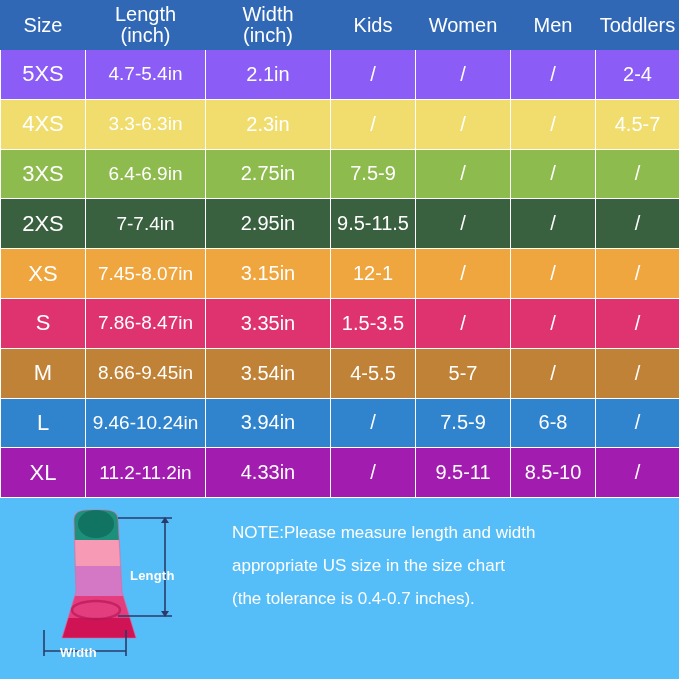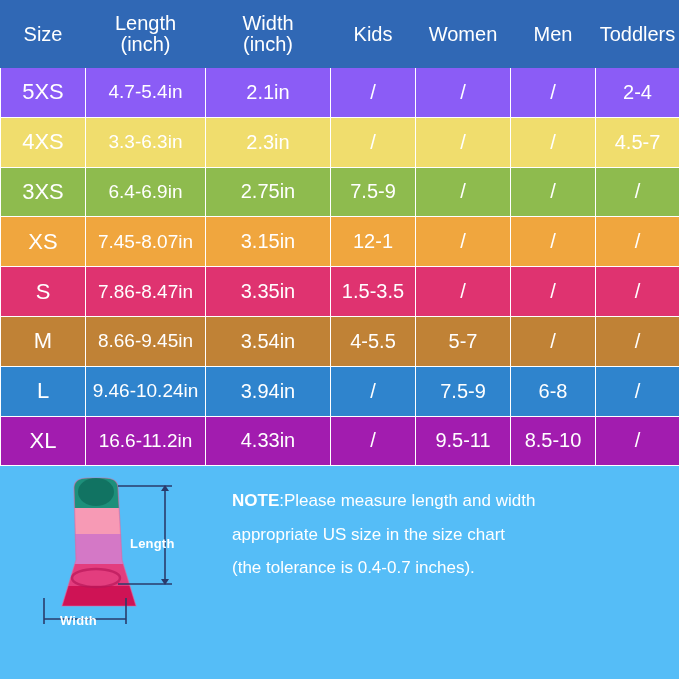--- a/index.html
+++ b/index.html
@@ -20,21 +20,21 @@
   .size-table th, .size-table td {
     border: 1.5px solid #ffffff;
     text-align: center;
     vertical-align: middle;
     color: #ffffff;
     white-space: nowrap;
     overflow: hidden;
   }
   .size-table thead th {
     background: #3068b5;
-    height: 67px;
+    height: 49px;
     font-size: 20px;
     font-weight: 400;
     line-height: 1.05;
     border-color: #3068b5;
     padding: 0 2px;
   }
   .size-table thead th .sub { display: block; }
   .size-table tbody td {
     height: 49.8px;
     font-size: 20px;
@@ -67,21 +67,21 @@
     position: relative;
     flex: 0 0 212px;
   }
   .note-text {
     flex: 1 1 auto;
     padding: 18px 18px 10px 20px;
     color: #ffffff;
     font-size: 17px;
     line-height: 1.95;
   }
-  .note-text .note-label { font-weight: bold; }
+  .note-text .note-label { font-weight: normal; }
   .note-line { white-space: nowrap; }
 
   
   .fin-wrap { position: absolute; left: 22px; top: 8px; width: 190px; height: 170px; }
   .fin-svg  { position: absolute; left: 0; top: 0; }
   .dim-label {
     position: absolute;
     color: #ffffff;
     font-weight: bold;
     font-size: 13px;
@@ -154,20 +154,29 @@
         </tr>
         <tr style="background: rgb(142, 187, 78);">
           <td class="sizecol">3XS</td>
           <td class="len">6.4-6.9in</td>
           <td>2.75in</td>
           <td>7.5-9</td>
           <td>/</td>
           <td>/</td>
           <td>/</td>
         </tr>
+        <tr style="background: rgb(57, 96, 63);">
+          <td class="sizecol">2XS</td>
+          <td class="len">7-7.4in</td>
+          <td>2.95in</td>
+          <td>9.5-11.5</td>
+          <td>/</td>
+          <td>/</td>
+          <td>/</td>
+        </tr>
         <tr style="background: rgb(240, 166, 62); margin-left: 9px;">
           <td class="sizecol">XS</td>
           <td class="len">7.45-8.07in</td>
           <td>3.15in</td>
           <td>12-1</td>
           <td>/</td>
           <td>/</td>
           <td>/</td>
         </tr>
         <tr style="background: rgb(223, 51, 112);">
@@ -192,21 +201,21 @@
           <td class="sizecol">L</td>
           <td class="len">9.46-10.24in</td>
           <td>3.94in</td>
           <td>/</td>
           <td>7.5-9</td>
           <td>6-8</td>
           <td>/</td>
         </tr>
         <tr style="background: #a21caf;">
           <td class="sizecol">XL</td>
-          <td class="len">16.6-11.2in</td>
+          <td class="len">11.2-11.2in</td>
           <td>4.33in</td>
           <td>/</td>
           <td>9.5-11</td>
           <td>8.5-10</td>
           <td>/</td>
         </tr>
       </tbody>
   </table>
 
   <div class="note-panel">

